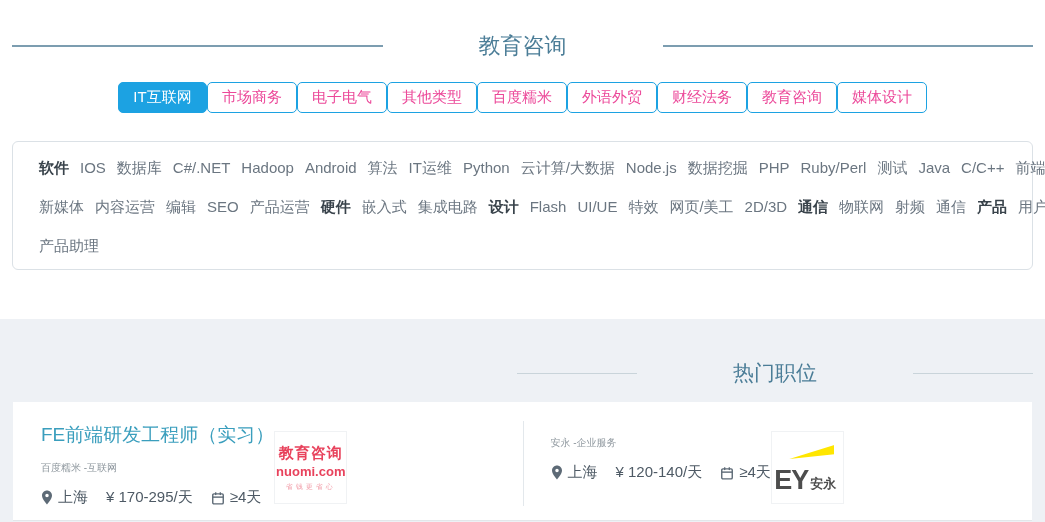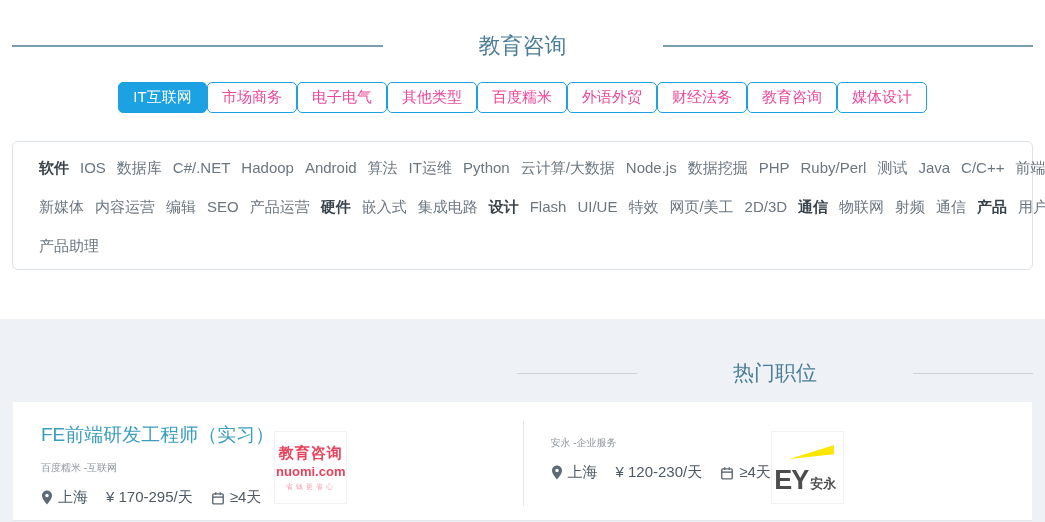--- a/index.html
+++ b/index.html
@@ -176,21 +176,21 @@
         <div class="card">
           <div>
             <div class="company">安永 -企业服务</div>
             <div class="meta">
               <span class="meta-item">
                 <svg width="12" height="15" viewBox="0 0 24 30">
                   <path d="M12 1C6.5 1 2 5.5 2 11c0 7 10 18 10 18s10-11 10-18C22 5.5 17.5 1 12 1zm0 13.5a3.5 3.5 0 1 1 0-7 3.5 3.5 0 0 1 0 7z" fill="#5d6a76"></path>
                 </svg>
                 <span>上海</span>
               </span>
-              <span class="meta-item">¥ 120-230/天</span>
+              <span class="meta-item">¥ 120-140/天</span>
               <span class="meta-item">
                 <svg width="14" height="14" viewBox="0 0 24 24">
                   <rect x="3" y="5" width="18" height="17" rx="2" fill="none" stroke="#5d6a76" stroke-width="2.4"></rect>
                   <line x1="3" y1="10.5" x2="21" y2="10.5" stroke="#5d6a76" stroke-width="2.4"></line>
                   <line x1="8" y1="2.2" x2="8" y2="7" stroke="#5d6a76" stroke-width="2.4"></line>
                   <line x1="16" y1="2.2" x2="16" y2="7" stroke="#5d6a76" stroke-width="2.4"></line>
                 </svg>
                 <span>≥4天</span>
               </span>
             </div>

